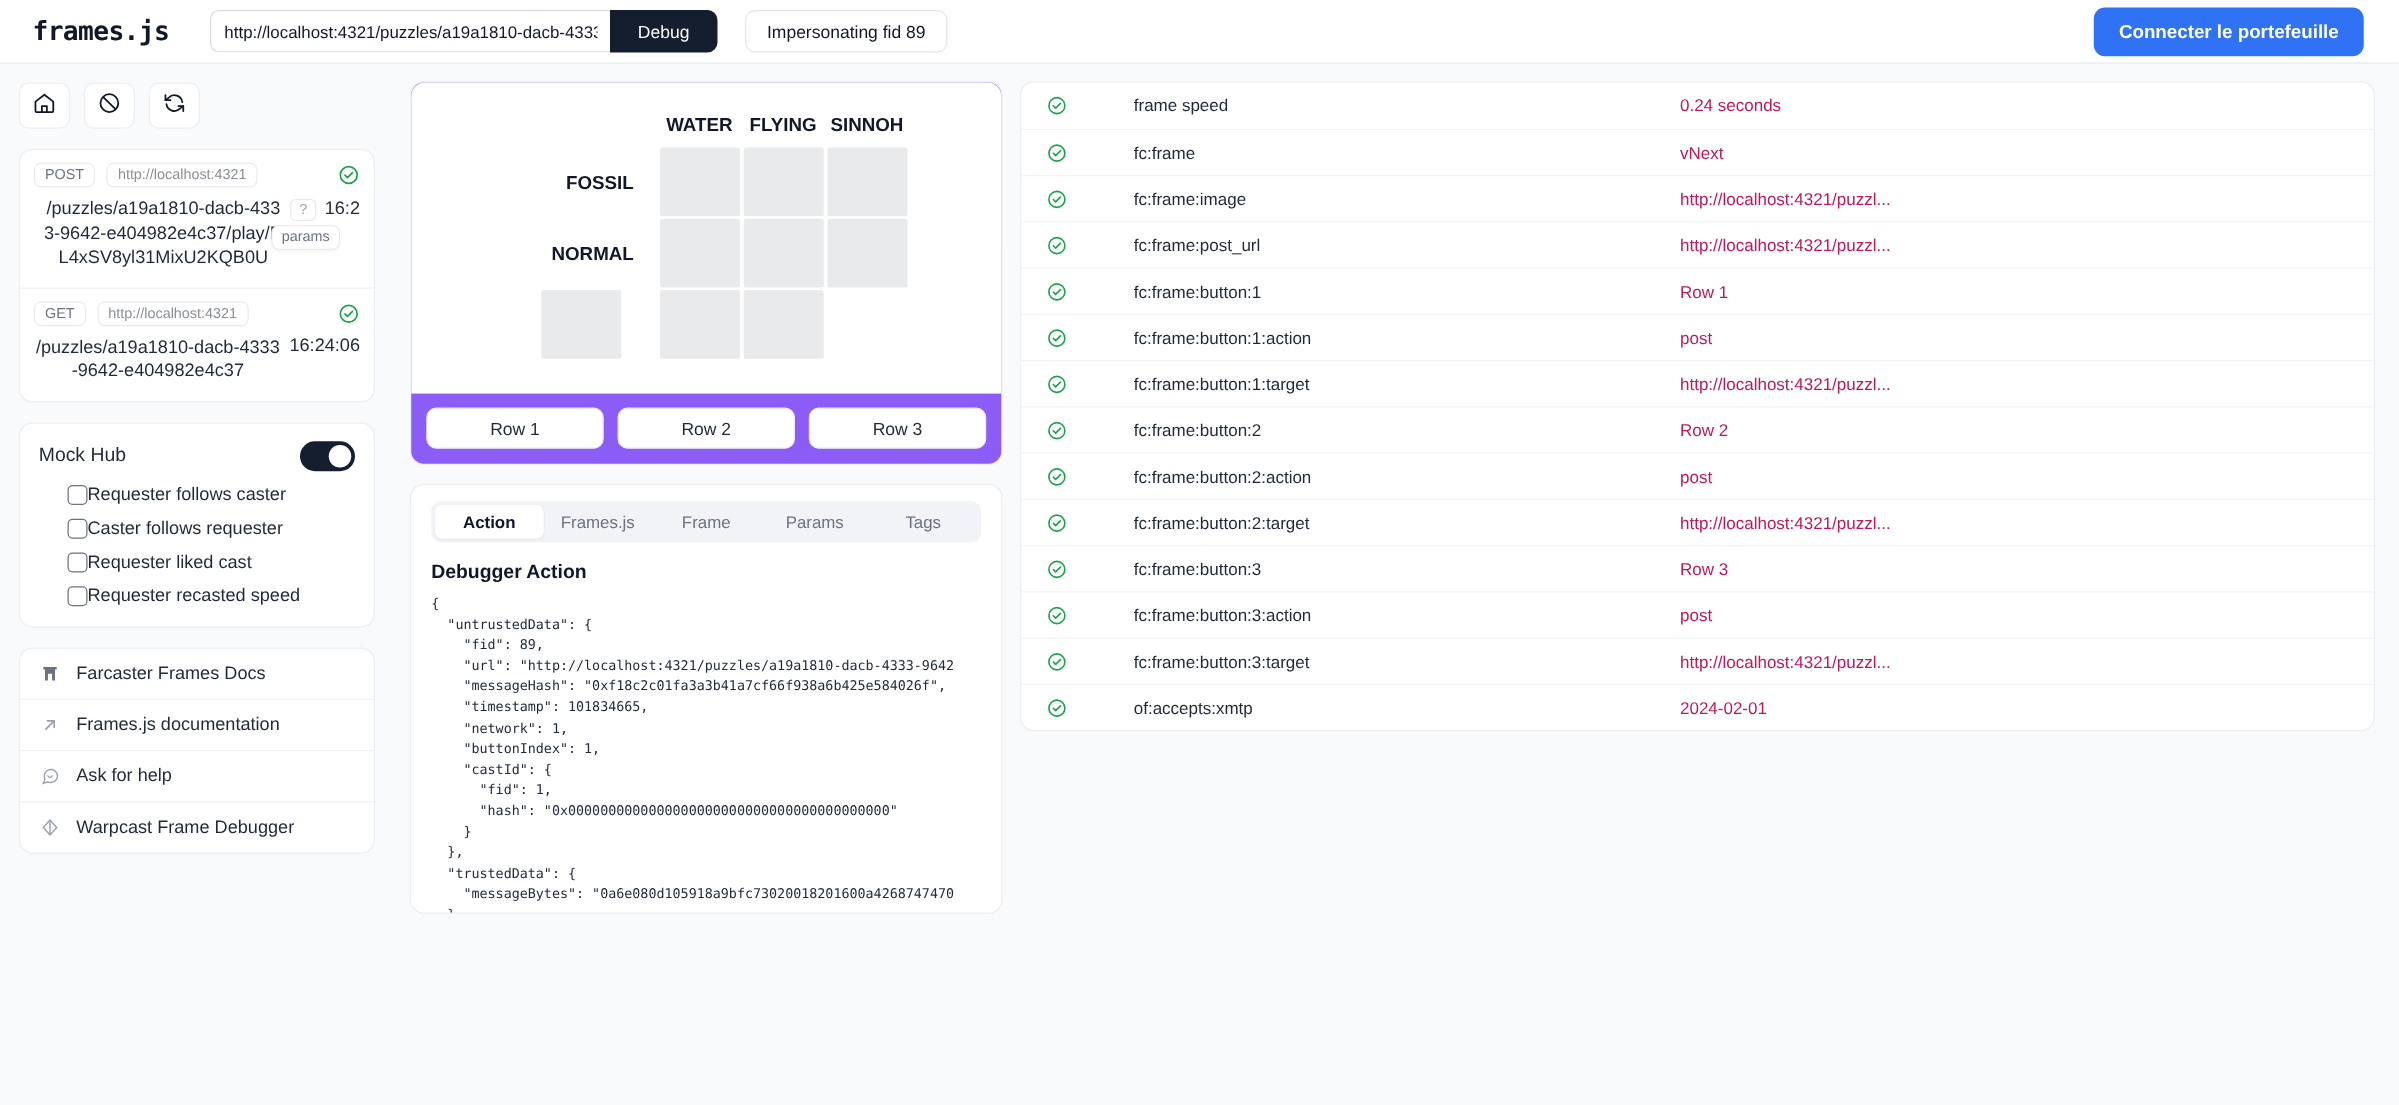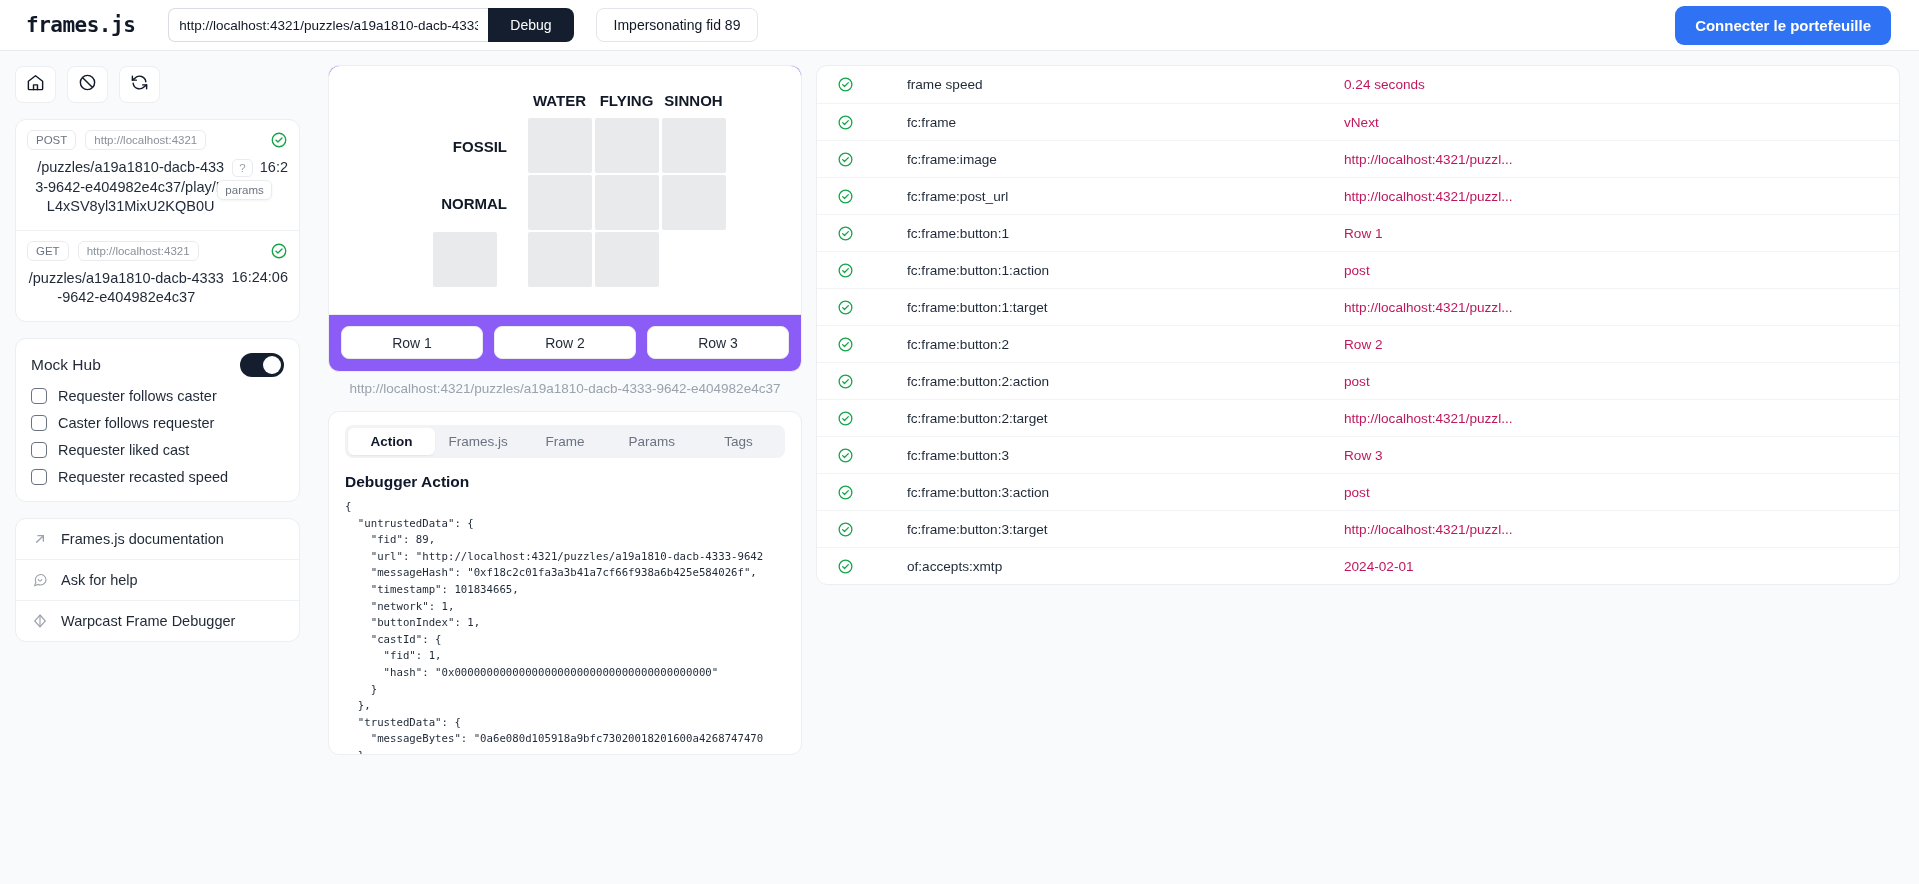--- a/index.html
+++ b/index.html
@@ -175,23 +175,23 @@
   .toggle::after {
     content: "";
     position: absolute;
     right: 3px; top: 3px;
     width: 18px; height: 18px;
     background: #fff;
     border-radius: 50%;
   }
   .chk-row {
     display: flex; align-items: center;
-    gap: 11px;
     margin-top: 11px;
     cursor: pointer;
+    margin-left: 23px;
   }
   .chk {
     width: 16px; height: 16px;
     border: 1.4px solid #6b7280;
     border-radius: 4px;
     flex: 0 0 16px;
     background: #fff;
   }
   .chk-label { font-size: 14.5px; color: #1f2937; }
 
@@ -426,20 +426,28 @@
       </div>
       <div class="chk-row">
         <span class="chk"></span>
         <span class="chk-label">Requester recasted speed</span>
       </div>
     </div>
 
     <div class="card links-card">
       <div class="link-row">
         <span class="link-icon">
+          <svg viewBox="0 0 24 24" fill="#6b7280">
+              <path d="M4 4h16v3h-2v13h-3.5V12h-5v8H6V7H4z"></path>
+            </svg>
+        </span>
+        <span class="link-label">Farcaster Frames Docs</span>
+      </div>
+      <div class="link-row">
+        <span class="link-icon">
           <svg viewBox="0 0 24 24" fill="none" stroke="#9aa1ab" stroke-width="2" stroke-linecap="round" stroke-linejoin="round">
             <path d="M7 17 17 7"></path>
               <path d="M9 7h8v8"></path>
           </svg>
         </span>
         <span class="link-label">Frames.js documentation</span>
       </div>
       <div class="link-row">
         <span class="link-icon">
           <svg viewBox="0 0 24 24" fill="none" stroke="#9aa1ab" stroke-width="1.7">
@@ -504,21 +512,20 @@
                 <div class="cell"></div>
               </div>
           </div>
         </div>
         <div class="btn-row">
           <button class="frame-btn">Row 1</button>
           <button class="frame-btn">Row 2</button>
           <button class="frame-btn">Row 3</button>
         </div>
       </div>
-      <div class="frame-url" style="margin-top:9px;">http://localhost:4321/puzzles/a19a1810-dacb-4333-9642-e404982e4c37</div>
     </div>
 
     <div class="tabs-card">
       <div class="tabs">
         <div class="tab active">Action</div>
         <div class="tab">Frames.js</div>
         <div class="tab">Frame</div>
         <div class="tab">Params</div>
         <div class="tab">Tags</div>
       </div>

